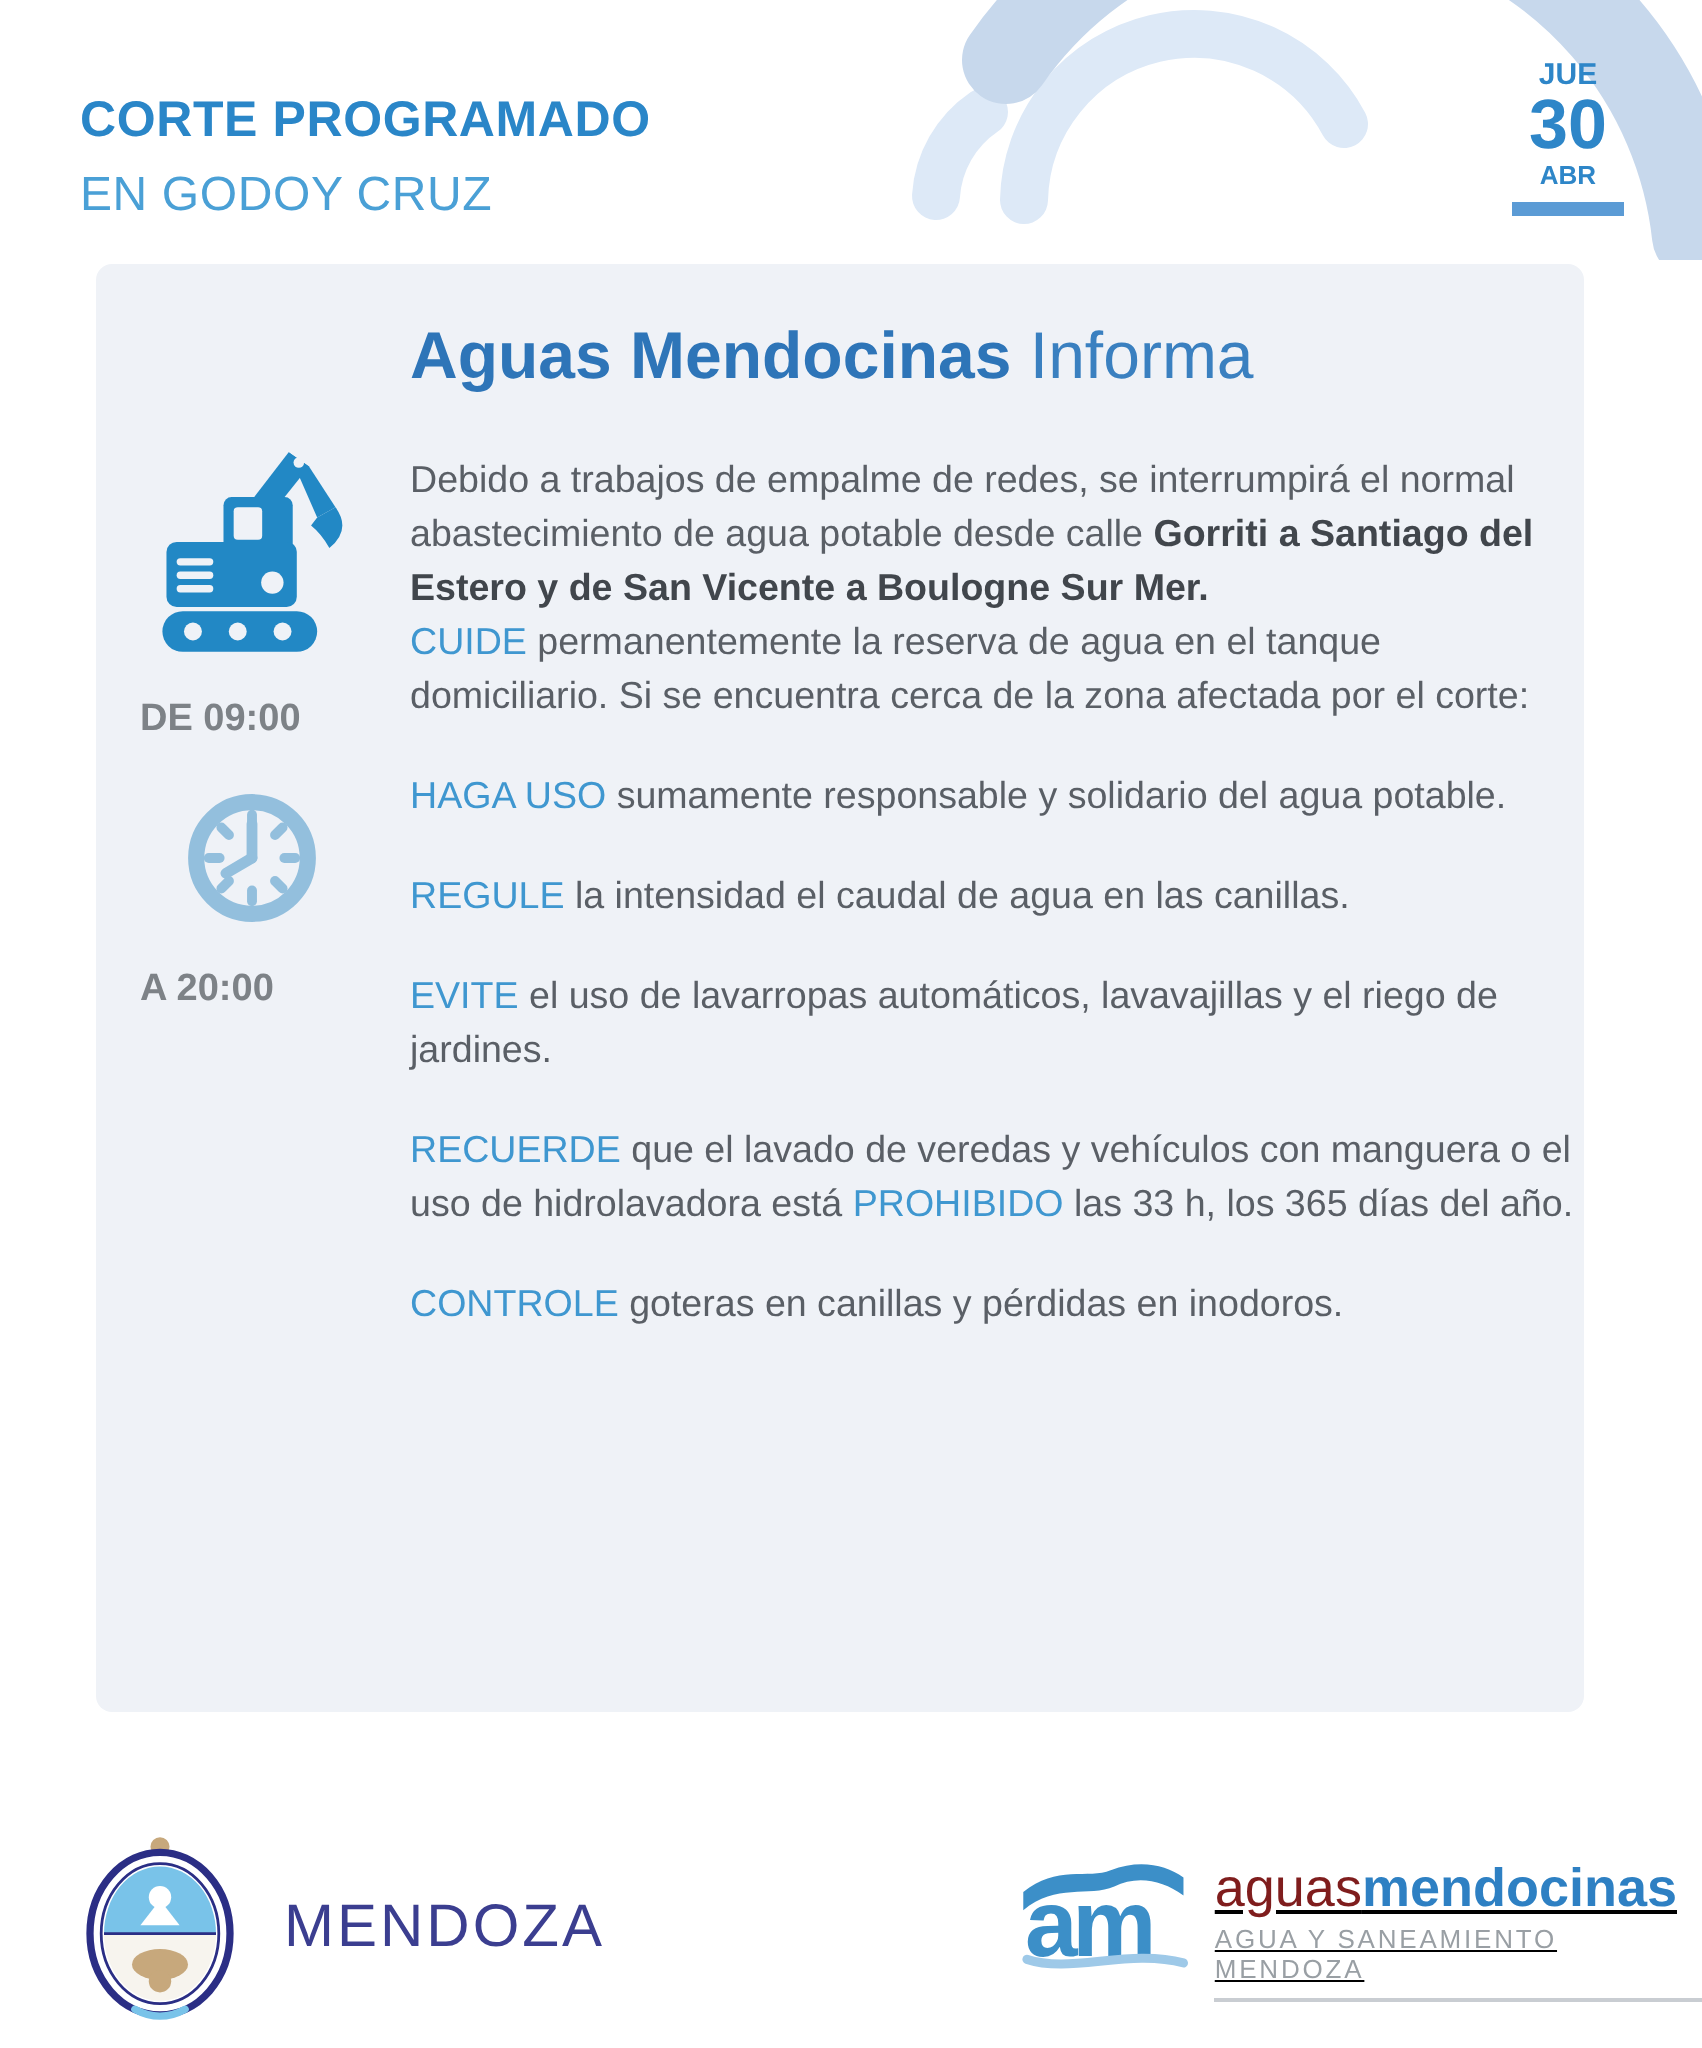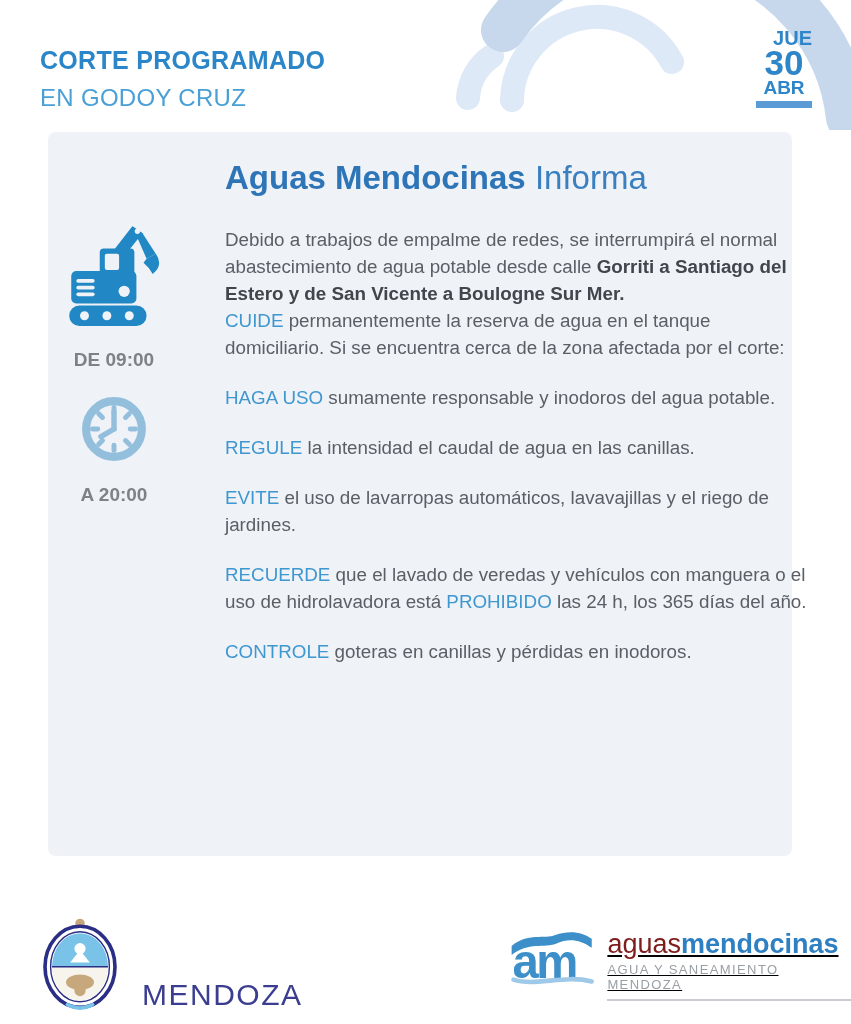--- a/index.html
+++ b/index.html
@@ -8,46 +8,46 @@
 
   
   .top-deco{position:absolute;left:0;top:0;pointer-events:none;}
 
   
   .head-left{position:absolute;left:40px;top:46px;}
   .head-title{font-size:25px;font-weight:bold;color:#2a86c8;letter-spacing:.3px;}
   .head-sub{font-size:24px;font-weight:400;color:#4aa0d6;margin-top:9px;letter-spacing:.3px;}
 
   .date-badge{position:absolute;left:756px;top:30px;width:56px;text-align:center;color:#2e86c8;}
-  .d-day{font-size:20px;font-weight:bold;line-height:16px;text-align:right;}
+  .d-day{font-size:15px;font-weight:bold;line-height:16px;}
   .d-num{font-size:35px;font-weight:bold;line-height:34px;}
-  .d-mon{font-size:19px;font-weight:bold;line-height:16px;}
+  .d-mon{font-size:13px;font-weight:bold;line-height:16px;}
   .d-bar{width:56px;height:7px;background:#5b9bd5;margin-top:5px;}
 
   
   .card{position:absolute;left:48px;top:132px;width:744px;height:724px;background:#eff2f7;border-radius:8px;}
 
-  .icon-col{position:absolute;left:10px;top:86px;width:112px;text-align:center;}
+  .icon-col{position:absolute;left:22px;top:86px;width:112px;}
   .excavator{display:block;margin:0 auto;}
   .time-label{font-size:19px;font-weight:bold;color:#7d8287;line-height:27px;}
   .from-label{margin-top:16px;}
   .clock{display:block;margin:20px auto 0;}
   .to-label{margin-top:16px;}
 
-  .content{position:absolute;left:157px;top:26px;width:588px;margin-left:20px;}
+  .content{position:absolute;left:157px;top:26px;width:588px;}
   .card-title{margin:0 0 28px;font-size:33px;line-height:40px;font-weight:bold;color:#2e75b8;}
   .card-title .t-reg{font-weight:400;color:#3a80c0;}
   .intro{margin:0;font-size:18.8px;line-height:27px;color:#5a5f66;}
   .intro .b{font-weight:bold;color:#41464c;}
   .section-heading{margin:36px 0 24px;font-size:19px;line-height:27px;font-weight:bold;color:#1e6cb6;letter-spacing:.2px;}
   .tip{margin:0 0 23px;font-size:18.8px;line-height:27px;color:#5a5f66;}
   .tip .kw{color:#3f97d0;}
 
   
-  .gov{position:absolute;left:38px;top:916px;display:flex;align-items:flex-end;}
+  .gov{position:absolute;left:38px;top:916px;display:flex;align-items:center;}
   .gov-name{margin-left:20px;font-size:30px;color:#3b3e90;letter-spacing:1.5px;}
 
   .brand{position:absolute;left:508px;top:924px;display:flex;align-items:flex-start;text-decoration:underline;}
   .brand-text{margin-left:12px;padding-top:6px;}
   .brand-line{font-size:27px;line-height:28px;}
   .b-light{color:#7f1d1d;font-weight:400;}
   .b-bold{color:#2e80c3;font-weight:bold;}
   .brand-sub{margin-top:4px;font-size:13px;color:#999fa4;letter-spacing:1.4px;}
   .brand-rule{height:2px;background:#c9cdd2;margin-top:7px;}
 </style>
@@ -118,24 +118,24 @@
     </div>
 
     <div class="content">
       <h1 class="card-title"><span class="t-bold">Aguas Mendocinas</span> <span class="t-reg">Informa</span></h1>
 
       <p class="intro"><span>Debido a trabajos de empalme de redes, se  interrumpirá el normal abastecimiento de agua potable desde calle </span><span class="b">Gorriti a Santiago del Estero y de San Vicente a Boulogne Sur Mer.</span></p>
 
 
       <div id="tips">
           <p class="tip"><span class="kw">CUIDE</span><span class="body-text"> permanentemente la reserva de agua en el tanque domiciliario. Si se encuentra cerca de la zona afectada por el corte:</span></p>
-          <p class="tip"><span class="kw">HAGA USO</span><span class="body-text"> sumamente responsable y inodoros del agua potable.</span></p>
+          <p class="tip"><span class="kw">HAGA USO</span><span class="body-text"> sumamente responsable y solidario del agua potable.</span></p>
           <p class="tip"><span class="kw">REGULE</span><span class="body-text"> la intensidad el caudal de agua en las canillas.</span></p>
           <p class="tip"><span class="kw">EVITE</span><span class="body-text"> el uso de lavarropas automáticos, lavavajillas y el riego de jardines.</span></p>
-          <p class="tip"><span class="kw">RECUERDE</span><span class="body-text"> que el lavado de veredas y vehículos con manguera o el uso de hidrolavadora está </span><span class="kw">PROHIBIDO</span><span class="body-text"> las 24 h, los 365 días del año.</span></p>
+          <p class="tip"><span class="kw">RECUERDE</span><span class="body-text"> que el lavado de veredas y vehículos con manguera o el uso de hidrolavadora está </span><span class="kw">PROHIBIDO</span><span class="body-text"> las 33 h, los 365 días del año.</span></p>
           <p class="tip"><span class="kw">CONTROLE</span><span class="body-text"> goteras en canillas y pérdidas en inodoros.</span></p>
         </div>
     </div>
   </div>
 
   <div class="gov">
     <svg width="84" height="96" viewBox="0 0 60 68">
       <circle cx="30" cy="5" r="3.4" fill="#c7a87c"></circle>
       <rect x="27.6" y="6" width="4.8" height="4" fill="#c7a87c"></rect>
       <ellipse cx="30" cy="36" rx="25" ry="29" fill="#ffffff" stroke="#2b2e85" stroke-width="2.6"></ellipse>

